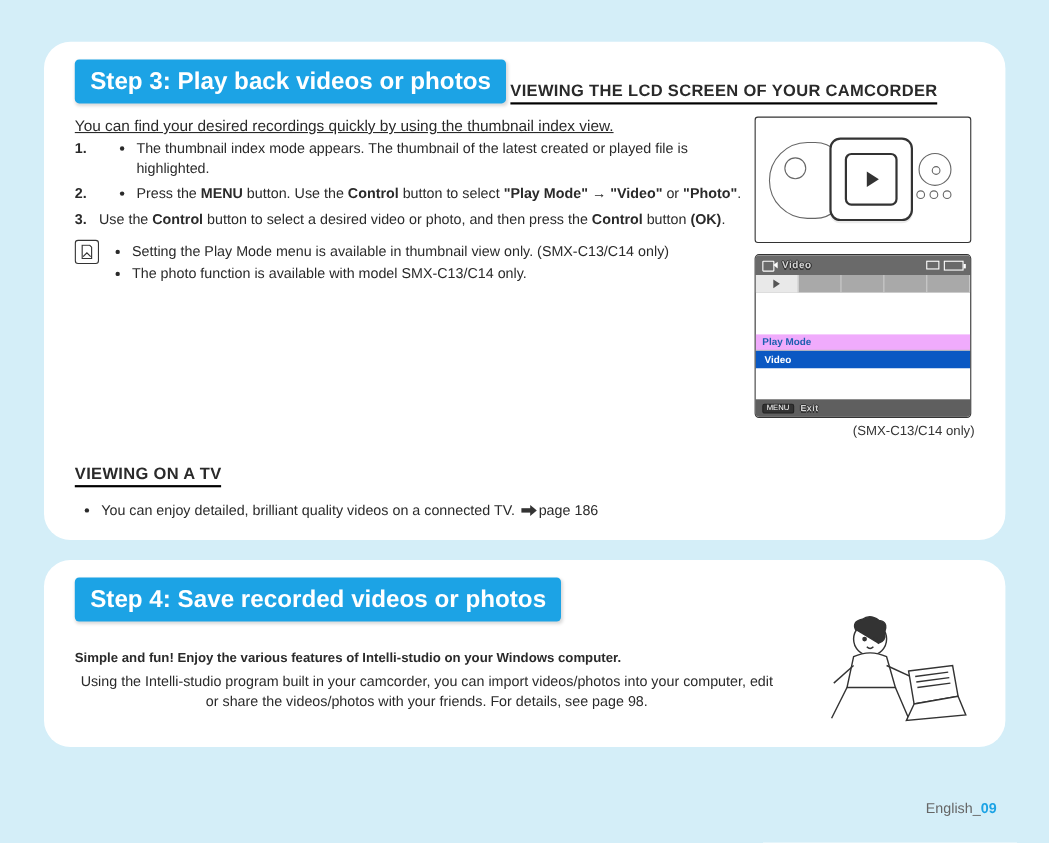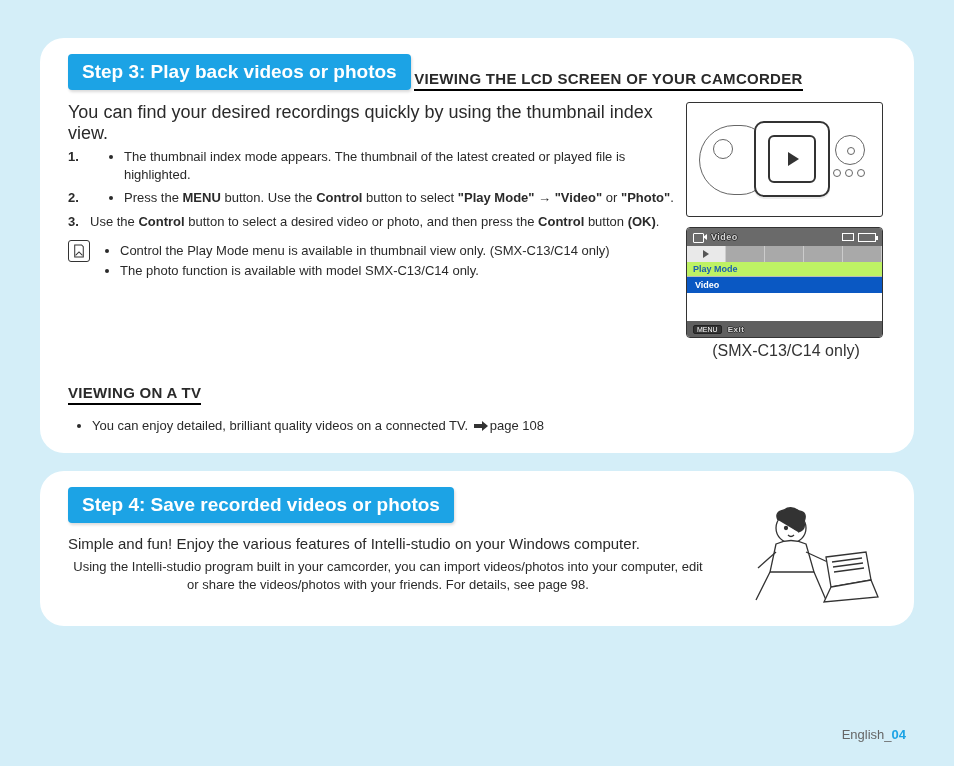--- a/index.html
+++ b/index.html
@@ -1,20 +1,20 @@
 <!DOCTYPE html>
 <html><head>
 <meta charset="utf-8">
 <style>
   * { box-sizing: border-box; margin: 0; padding: 0; }
   body { background: #d4eef8; font-family: Arial, Helvetica, sans-serif; font-size: 13px; color: #2a2a2a; width: 954px; height: 766px; position: relative; padding: 38px 40px 30px 40px; }
   .card { background: #fff; border-radius: 24px; padding: 22px 28px 18px 28px; margin-bottom: 18px; position: relative; }
-  .step-header { display: inline-block; background: #1ca3e5; color: #fff; font-weight: 700; font-size: 19px; padding: 7px 14px 7px 14px; border-radius: 4px; position: relative; top: -6px; margin-bottom: 6px; box-shadow: 1px 2px 3px rgba(0,0,0,.15); }
+  .step-header { display: inline-block; background: #1ca3e5; color: #fff; font-weight: 700; font-size: 22px; padding: 7px 14px 7px 14px; border-radius: 4px; position: relative; top: -6px; margin-bottom: 6px; box-shadow: 1px 2px 3px rgba(0,0,0,.15); }
   .section-h { font-weight: 700; font-size: 15px; border-bottom: 2px solid #000; display: inline-block; padding-bottom: 2px; margin: 10px 0 8px 0; letter-spacing: .3px; }
-  .intro { font-size: 18px; margin-bottom: 4px; }
+  .intro { font-size: 14px; margin-bottom: 4px; text-decoration: underline; }
   .left-col { float:left; width: 610px; }
   .right-col { float:right; width: 200px; }
   .clear { clear: both; }
   ol.steps { list-style: none; padding-left: 0; }
   ol.steps > li { position: relative; padding-left: 22px; margin: 4px 0 6px 0; line-height: 1.35; }
   ol.steps > li > .num { position: absolute; left: 0; font-weight: 700; }
   ul.bullets { list-style: disc; padding-left: 34px; margin-top: 2px; }
   ul.bullets li { margin: 2px 0; line-height: 1.35; }
   .mode-icon-inline { display:inline-block; width:14px; height:14px; border:1.5px solid #444; border-radius:50%; position:relative; vertical-align:-2px; }
   .mode-icon-inline::after { content:""; position:absolute; left:3px; top:3px; width:6px; height:6px; border:1px solid #444; border-radius:50%; }
@@ -22,21 +22,21 @@
   .note-row { display:flex; gap:12px; margin-top:10px; }
   .note-icon { width:22px; height:22px; border:1.5px solid #333; border-radius:3px; display:flex; align-items:center; justify-content:center; flex:0 0 22px; }
   .note-icon svg { width:12px; height:14px; }
   .note-body ul { list-style: disc; padding-left: 18px; }
   .note-body li { margin: 2px 0; line-height: 1.35; }
   .tv-bullets { list-style: disc; padding-left: 24px; margin-top:4px; }
   .tv-bullets li { line-height:1.35; }
   .arrow { display:inline-block; width:14px; height:10px; position:relative; vertical-align:-1px; margin:0 2px; }
   .arrow::before { content:""; position:absolute; left:0; top:3px; width:9px; height:4px; background:#333; }
   .arrow::after { content:""; position:absolute; left:8px; top:0; border-top:5px solid transparent; border-bottom:5px solid transparent; border-left:6px solid #333; }
-  .simple { font-size:15px; font-weight:400; margin:0 0 6px 0; }
+  .simple { font-size:12px; font-weight:700; margin:14px 0 6px 0; }
   .para { font-size:13px; line-height:1.4; width:640px;text-align:center; }
   .footer { position:absolute; bottom:24px; right:48px; font-size:13px; color:#666; }
   .footer .pg { color:#1ca3e5; font-weight:700; }
 
   
   .illus-box { border:1.5px solid #333; border-radius:3px; width:197px; height:115px; padding:8px; position:relative; margin-bottom:10px; }
   .cam-body { position:absolute; left:12px; top:14px; width:174px; height:86px; }
   .cam-hand { position:absolute; left:0; top:8px; width:70px; height:70px; border:1.5px solid #666; border-radius:50% 40% 40% 50%; background:#fff; }
   .cam-lens { position:absolute; left:14px; top:22px; width:20px; height:20px; border:1.5px solid #666; border-radius:50%; }
   .cam-screen { position:absolute; left:55px; top:4px; width:76px; height:76px; border:2px solid #333; border-radius:10px; background:#fff; box-shadow:0 2px 0 rgba(0,0,0,.08); }
@@ -53,28 +53,28 @@
   .lcd-top { background:#6a6a6a; color:#fff; height:18px; display:flex; align-items:center; justify-content:space-between; padding:0 6px; }
   .lcd-vid-lbl { display:flex; align-items:center; gap:4px; }
   .vcam-ic { width:14px; height:10px; position:relative; }
   .vcam-ic::before{content:"";position:absolute;left:0;top:1px;width:9px;height:8px;border:1px solid #fff;border-radius:1px;}
   .vcam-ic::after{content:"";position:absolute;left:10px;top:2px;border-top:3px solid transparent;border-bottom:3px solid transparent;border-right:4px solid #fff;}
   .batt { width:18px; height:9px; border:1px solid #fff; position:relative; }
   .batt::after{content:"";position:absolute;right:-3px;top:2px;width:2px;height:4px;background:#fff;}
   .lcd-tabs { background:#a9a9a9; display:flex; height:16px; }
   .lcd-tab { flex:1; border-right:1px solid #ccc; }
   .lcd-tab.active { background:#e9e9e9; }
-  .lcd-head { background:#bef264; color:#1c5fb0; font-weight:700; font-size:9px; padding:2px 6px; border-bottom:1px solid #bbb; }
+  .lcd-head { background:#f0abfc; color:#1c5fb0; font-weight:700; font-size:9px; padding:2px 6px; border-bottom:1px solid #bbb;margin-top:38px; }
   .lcd-item { padding:3px 8px; font-weight:700; }
   .lcd-item.sel { background:#0a58c3; color:#fff; }
   .lcd-item.un { background:#fff; color:#000; }
   .lcd-pad { background:#fff; height:28px; }
   .lcd-bot { background:#5f5f5f; color:#fff; height:16px; display:flex; align-items:center; gap:6px; padding:0 6px; font-size:8px;}
   .lcd-menu-btn { background:#333; border:1px solid #222; border-radius:2px; padding:0 3px; font-size:7px; }
-  .lcd-caption { text-align:center; font-size:16px; margin-top:4px; color:#333;}
+  .lcd-caption { text-align:right; font-size:12px; margin-top:4px; color:#333;}
   .vid-outline { text-shadow: -1px 0 #333, 1px 0 #333, 0 -1px #333, 0 1px #333; color:#d6d6d6; font-weight:700; letter-spacing:.5px;}
 
   
   .person { position:absolute; right:28px; bottom:14px; width:150px; height:110px; }
   .person svg { width:100%; height:100%; }
 
   .quote { font-weight:700; }
 </style>
 </head>
 <body>
@@ -114,21 +114,21 @@
 
     <div class="note-row">
       <div class="note-icon">
         <svg viewBox="0 0 14 16">
             <path d="M2 1 L10 1 L12 3 L12 15 L2 15 Z" fill="none" stroke="#333" stroke-width="1.2"></path>
             <path d="M3 13 L7 9 L11 13" fill="none" stroke="#333" stroke-width="1.2"></path>
           </svg>
       </div>
       <div class="note-body">
         <ul>
-          <li>Control the Play Mode menu is available in thumbnail view only. (SMX-C13/C14 only)</li>
+          <li>Setting the Play Mode menu is available in thumbnail view only. (SMX-C13/C14 only)</li>
           <li>The photo function is available with model SMX-C13/C14 only.</li>
         </ul>
       </div>
     </div>
   </div>
 
   <div class="right-col">
     <div class="illus-box">
       <div class="cam-body">
         <div class="cam-hand"></div>
@@ -180,21 +180,21 @@
       </div>
     </div>
     <div class="lcd-caption">(SMX-C13/C14 only)</div>
   </div>
 
   <div class="clear"></div>
 
   <div class="section-h" style="margin-top:24px;">VIEWING ON A TV</div>
   <ul class="tv-bullets">
     <li>
-      <span>You can enjoy detailed, brilliant quality videos on a connected TV. </span><span class="arrow"></span><span>page 108</span>
+      <span>You can enjoy detailed, brilliant quality videos on a connected TV. </span><span class="arrow"></span><span>page 186</span>
     </li>
   </ul>
 </div>
 
 <div class="card" style="padding-bottom:32px;">
   <div class="step-header">Step 4:  Save recorded videos or photos</div>
   <div class="simple">Simple and fun! Enjoy the various features of Intelli-studio on your Windows computer.</div>
   <div class="para">Using the Intelli-studio program built in your camcorder, you can import videos/photos into your computer, edit or share the videos/photos with your friends. For details, see page 98.</div>
 
   <div class="person">
@@ -215,14 +215,14 @@
         <path d="M95 85 L88 100 L142 95 L135 78 Z"></path>
         <line x1="96" y1="60" x2="126" y2="56"></line>
         <line x1="97" y1="65" x2="127" y2="61"></line>
         <line x1="98" y1="70" x2="128" y2="66"></line>
       </g>
     </svg>
   </div>
 </div>
 
 <div class="footer">
-  <span>English_</span><span class="pg">04</span>
+  <span>English_</span><span class="pg">09</span>
 </div>
 
 </body></html>

